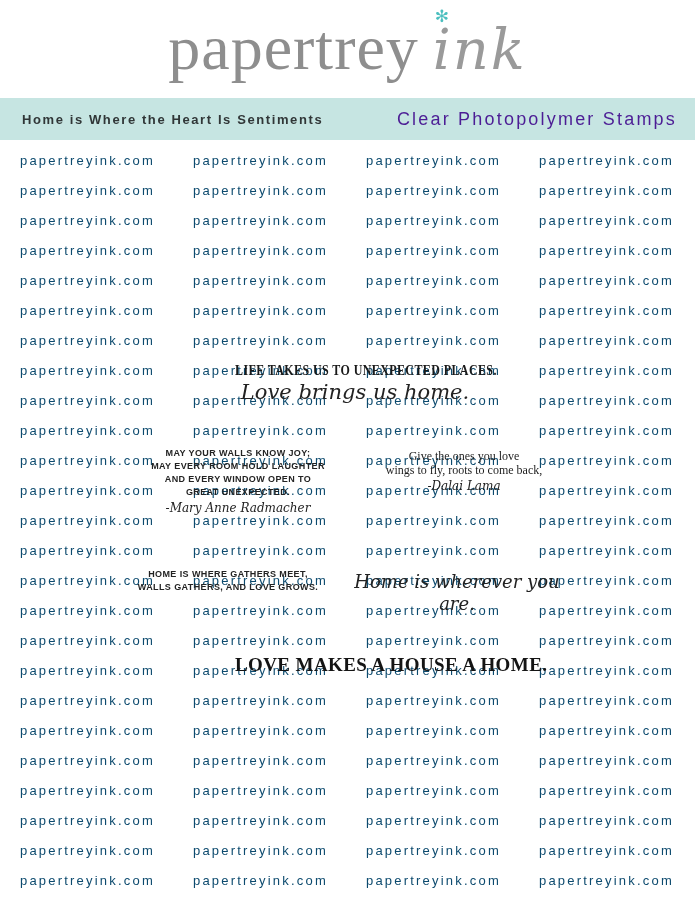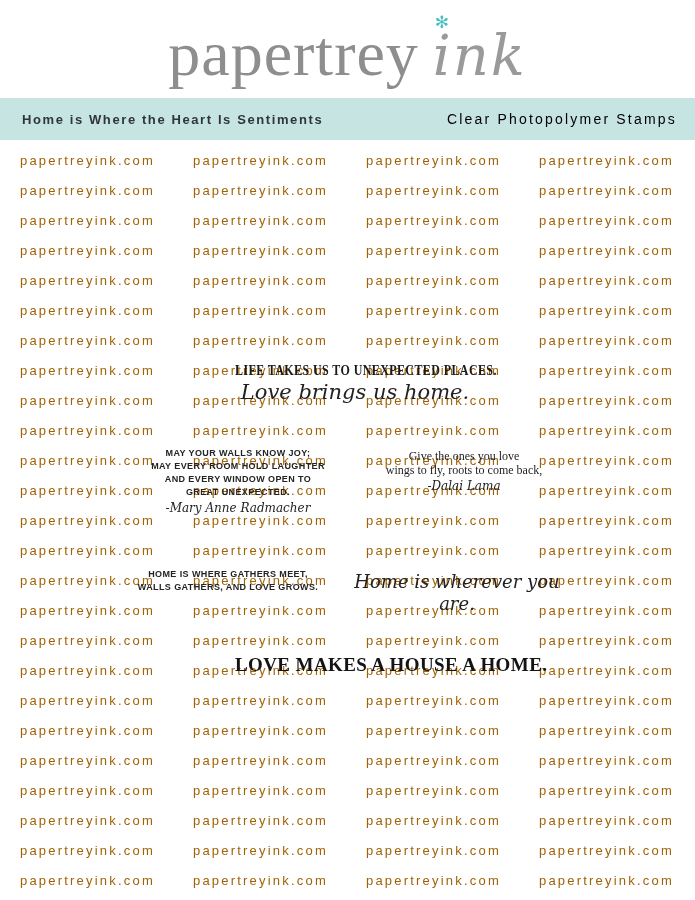--- a/index.html
+++ b/index.html
@@ -1,34 +1,34 @@
 <!DOCTYPE html>
 <html><head>
 <meta charset="utf-8">
 <style>
   html,body{margin:0;padding:0;background:#fff;}
   .page{position:relative;width:695px;height:900px;background:#ffffff;overflow:hidden;
         font-family:"Liberation Sans",sans-serif;}
 
   
   .logo-header{position:absolute;top:0;left:0;width:695px;height:98px;background:#fff;
-               display:flex;justify-content:center;align-items:baseline;padding-top:22px;box-sizing:border-box;}
+               display:flex;justify-content:center;align-items:baseline;padding-top:16px;box-sizing:border-box;}
   .logo-main{font-family:"Liberation Serif",serif;font-size:64px;font-weight:400;
              color:#8e8e8e;letter-spacing:1px;line-height:1;}
   .logo-ink-wrap{position:relative;margin-left:14px;display:inline-block;}
   .logo-ink{font-family:"DejaVu Serif",serif;font-style:italic;font-size:56px;line-height:1;
             color:#9a9a9a;letter-spacing:2px;}
   .flower{position:absolute;left:2px;top:-14px;font-size:17px;line-height:1;color:#4bbfbf;font-style:normal;}
 
   
   .banner{position:absolute;top:98px;left:0;width:695px;height:42px;background:#c6e5e2;
           display:flex;align-items:center;justify-content:space-between;
           padding:0 18px 0 22px;box-sizing:border-box;}
   .banner-left{font-size:13px;font-weight:700;letter-spacing:1.6px;color:#303637;white-space:nowrap;}
-  .banner-right{font-size:14px;font-weight:400;letter-spacing:2.2px;color:#000000;white-space:nowrap;}
+  .banner-right{font-size:18px;font-weight:400;letter-spacing:2.2px;color:#4c1d95;white-space:nowrap;}
 
   
   .watermark{position:absolute;top:146px;left:20px;width:675px;
              display:grid;grid-template-columns:repeat(4,173px);grid-auto-rows:30px;
              font-size:13px;letter-spacing:2.2px;color:#e7e7e7;pointer-events:none;}
   .watermark span{line-height:30px;white-space:nowrap;}
 
   
   .s{position:absolute;text-align:center;color:#1c1c1c;}
   .caps-serif{font-family:"Liberation Serif",serif;font-weight:700;font-size:15px;
@@ -62,21 +62,21 @@
       <span class="flower" style="color: rgb(75, 191, 191);">✻</span>
       <span class="logo-ink">ink</span>
     </span>
   </header>
 
   <div class="banner" style="background: rgb(198, 229, 226); color: rgb(48, 54, 55);">
     <span class="banner-left">Home is Where the Heart Is Sentiments</span>
     <span class="banner-right">Clear Photopolymer Stamps</span>
   </div>
 
-  <div class="watermark" style="color: #a16207;">
+  <div class="watermark" style="color: #0c4a6e;">
       <span>papertreyink.com</span>
       <span>papertreyink.com</span>
       <span>papertreyink.com</span>
       <span>papertreyink.com</span>
       <span>papertreyink.com</span>
       <span>papertreyink.com</span>
       <span>papertreyink.com</span>
       <span>papertreyink.com</span>
       <span>papertreyink.com</span>
       <span>papertreyink.com</span>

